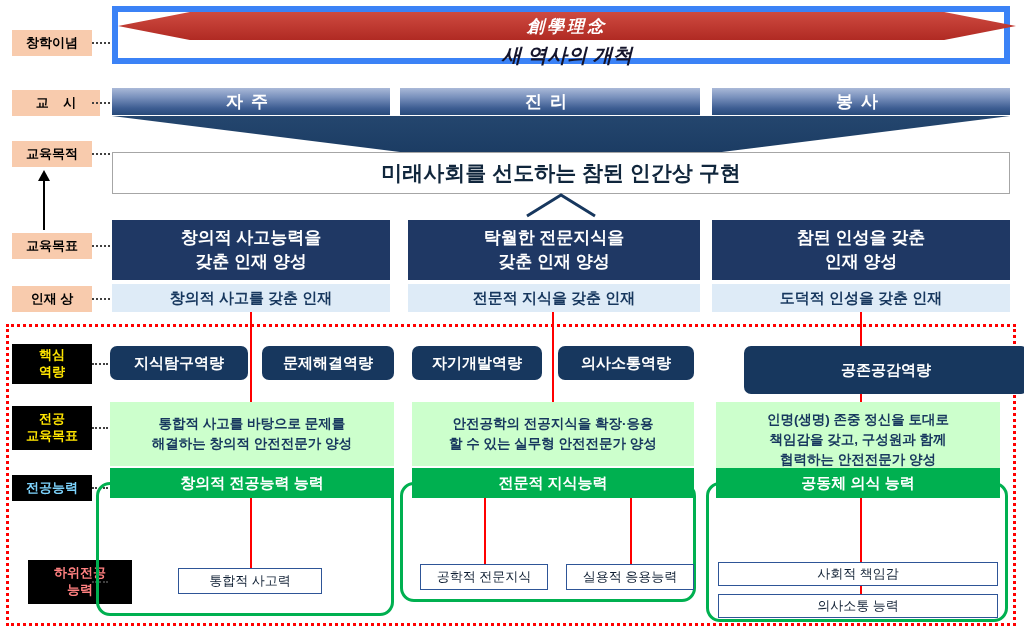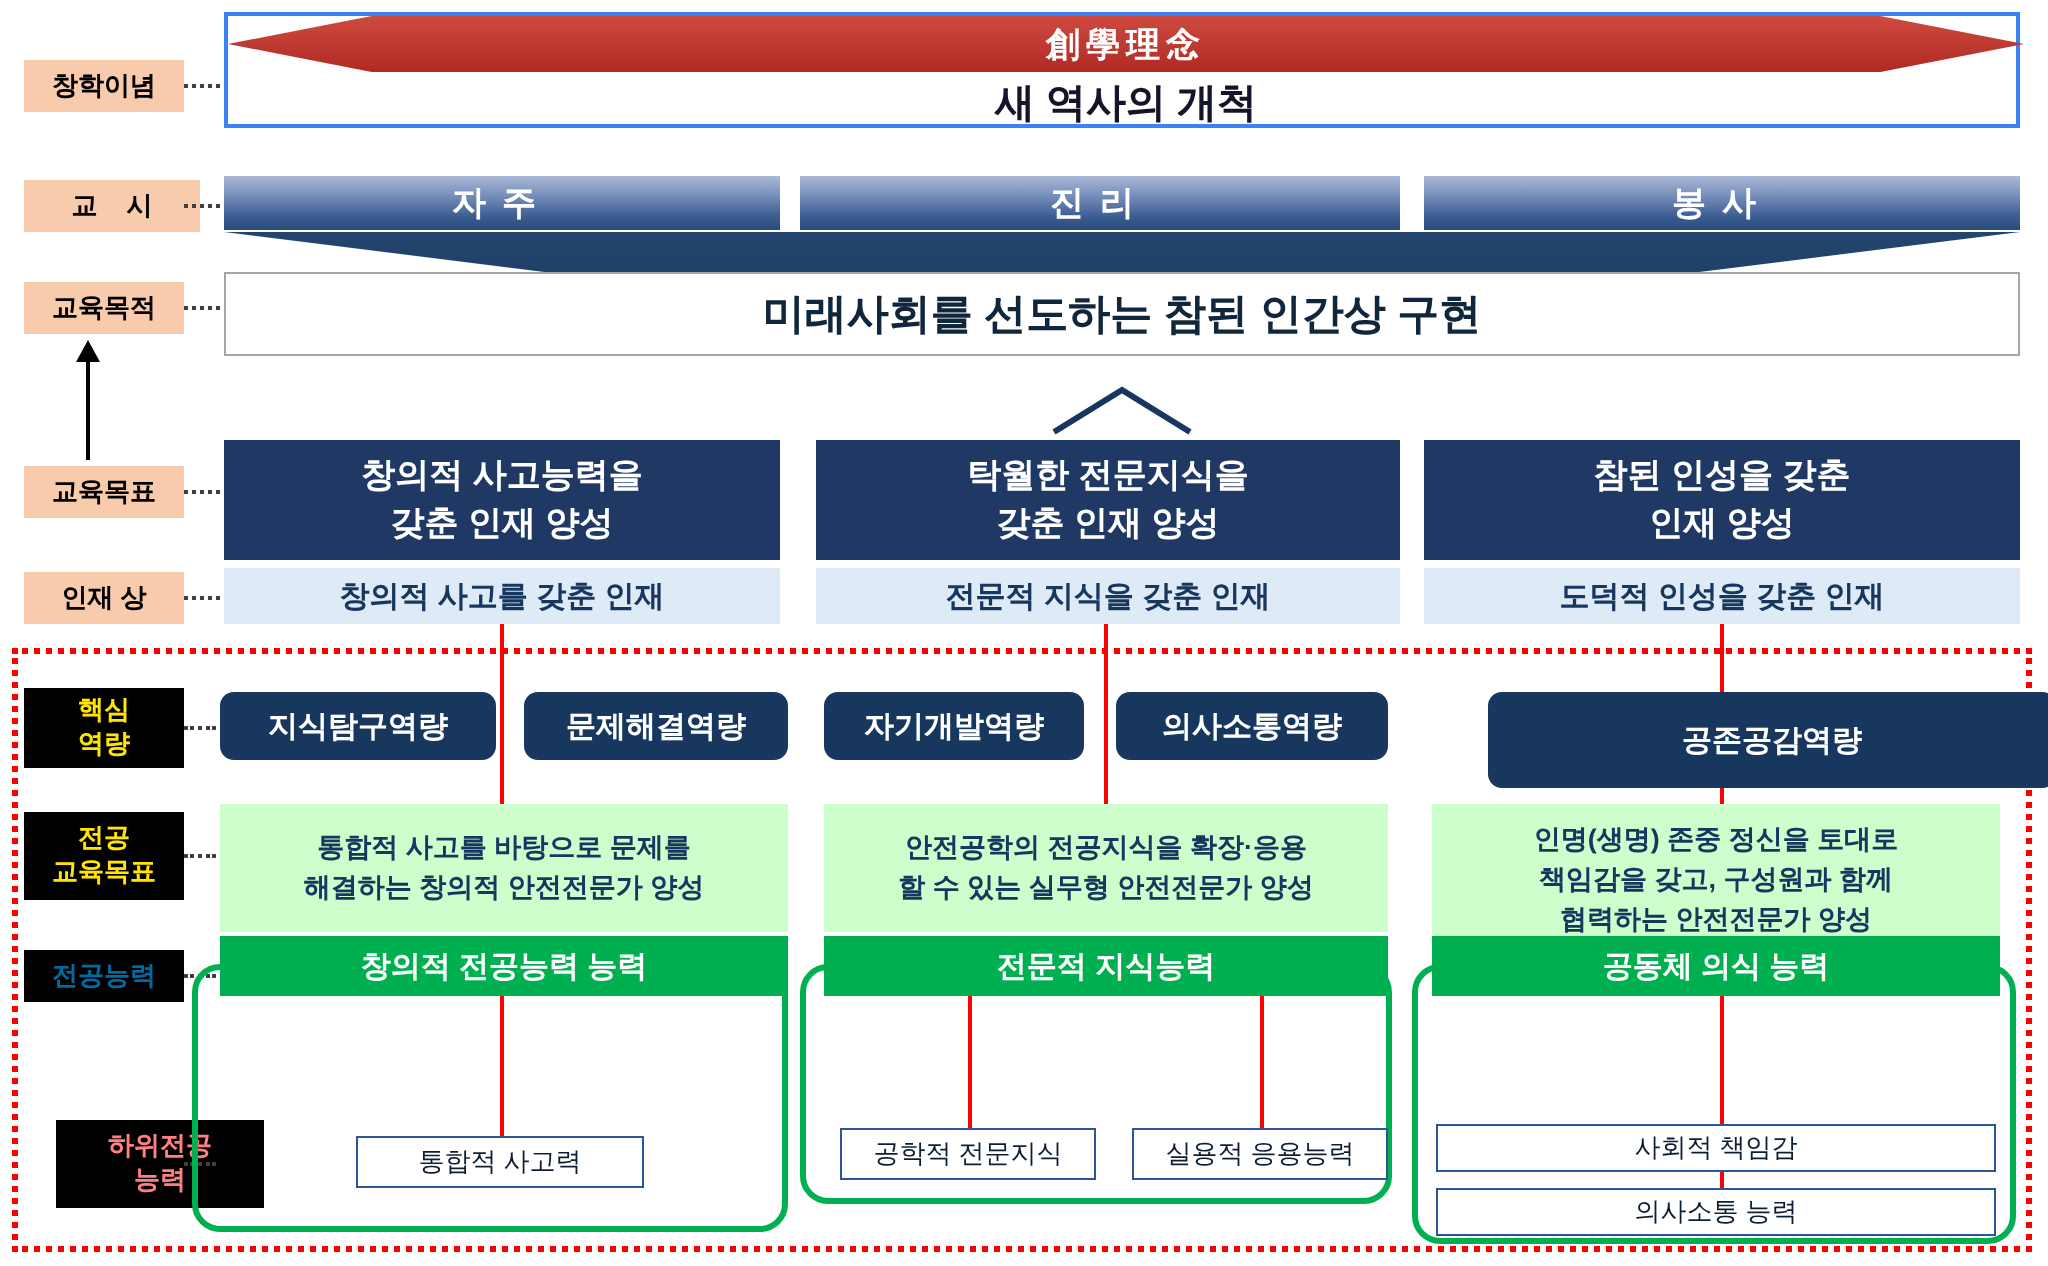--- a/index.html
+++ b/index.html
@@ -4,38 +4,38 @@
 <style>
   * { margin:0; padding:0; box-sizing:border-box; }
   body { background:#fff; font-family:"Liberation Sans","DejaVu Sans",sans-serif; }
   .stage { position:relative; width:1024px; height:633px; background:#fff; overflow:hidden; }
   .abs { position:absolute; }
   .flexc { display:flex; align-items:center; justify-content:center; text-align:center; }
 
   .label-peach { background:#F8CBAD; color:#000; font-weight:bold; font-size:13px; white-space:pre; }
   .label-black { background:#000; font-weight:bold; font-size:13px; white-space:pre-line; line-height:1.3; }
   .txt-yellow { color:#FFE500; }
-  .txt-white  { color:#0369a1; }
+  .txt-white  { color:#7dd3fc; }
   .txt-salmon { color:#FF8080; }
 
   .leader { height:0; border-top:2px dotted #404040; }
 
-  .topblock { border:2px solid #3b82f6; background:#fff; }
+  .topblock { border:6px solid #3b82f6; background:#fff;font-style:italic; }
   .ribbon { background:linear-gradient(180deg,#CE4A40 0%,#B02A23 100%);
             clip-path:polygon(0 50%, 8% 0, 92% 0, 100% 50%, 92% 100%, 8% 100%);
             color:#fff; font-weight:bold; font-size:17px; letter-spacing:3px; }
   .subtitle { color:#14142B; font-weight:bold; font-size:20px; }
 
   .motto-bar { background:linear-gradient(180deg,#AAB9D8 0%,#7890BC 35%,#3D5D92 75%,#274A79 100%);
                color:#fff; font-weight:bold; font-size:17px; letter-spacing:8px; }
 
   .tri-down { background:linear-gradient(180deg,#24466E,#17375E);
               clip-path:polygon(0 0,100% 0,50% 100%); }
 
-  .purpose-box { background:#fff; border:1px solid #A6A6A6; color:#10263C; font-weight:bold; font-size:21px; }
+  .purpose-box { background:#fff; border:1px solid #A6A6A6; color:#10263C; font-weight:bold; font-size:21px;margin-top:16px; }
 
   .goal-box { background:#1F3864; color:#fff; font-weight:bold; font-size:17px; white-space:pre-line; line-height:1.4; }
   .talent-box { background:#DEEBF7; color:#17375E; font-weight:bold; font-size:15px; }
 
   .dashed-region { border:3px dotted #FF0000; }
 
   .capsule { background:#17375E; border-radius:7px; color:#fff; font-weight:bold; font-size:15px; z-index:2; }
   .mg-box { background:#CCFFCC; color:#17375E; font-weight:bold; font-size:13.5px; white-space:pre-line; line-height:1.5; z-index:2; }
   .ability-bar { background:#00B050; color:#fff; font-weight:bold; font-size:15px; z-index:2; }
   .bracket { border:3px solid #00B050; border-radius:14px; background:transparent; z-index:0; }

